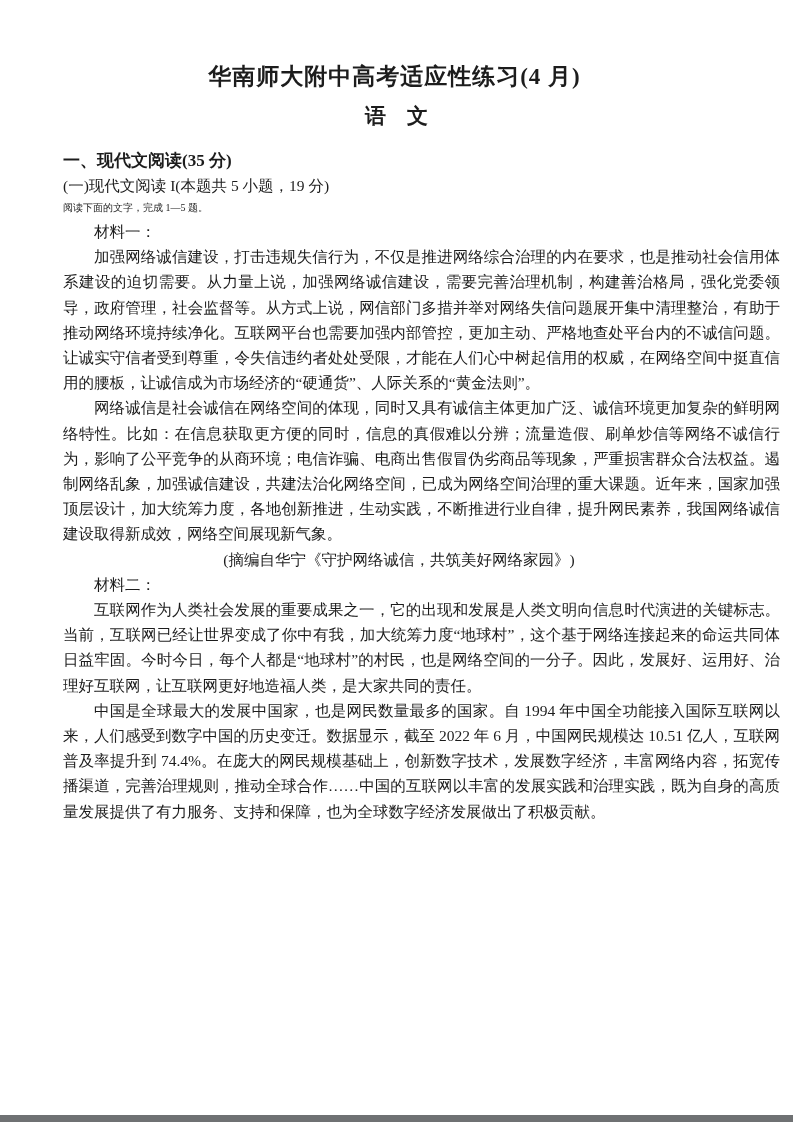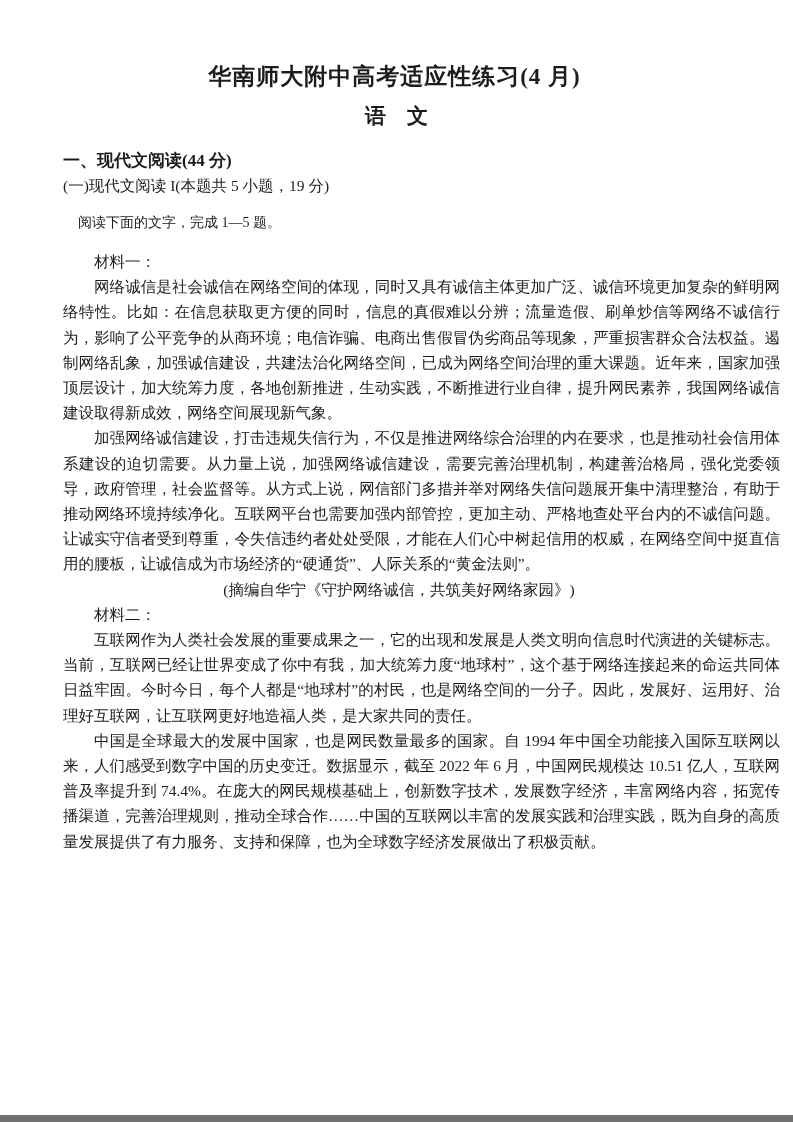--- a/index.html
+++ b/index.html
@@ -40,22 +40,22 @@
     font-weight: bold;
     line-height: 22px;
   }
   .h2 {
     margin: 3px 0 0 0;
     font-size: 15.5px;
     font-weight: normal;
     line-height: 22px;
   }
   .instruction {
-    margin: 15px;
-    font-size: 14px;
+    margin: 0;
+    font-size: 10px;
     line-height: 22px;
   }
   .body-text {
     font-size: 15.5px;
     line-height: 25.2px;
   }
   .para {
     margin: 0;
     text-indent: 2em;
     text-align: justify;
@@ -83,33 +83,33 @@
 <body>
 
 <div class="page">
 
   <h1 class="doc-title">华南师大附中高考适应性练习(4 月)</h1>
 
   <h2 class="doc-subject">语　文</h2>
 
   <div class="content">
 
-    <p class="h1">一、现代文阅读(44 分)</p>
+    <p class="h1">一、现代文阅读(35 分)</p>
 
     <p class="h2">(一)现代文阅读 I(本题共 5 小题，19 分)</p>
 
     <p class="instruction">阅读下面的文字，完成 1—5 题。</p>
 
     <div class="body-text">
 
       <p class="material-label">材料一：</p>
 
+      <p class="para">加强网络诚信建设，打击违规失信行为，不仅是推进网络综合治理的内在要求，也是推动社会信用体系建设的迫切需要。从力量上说，加强网络诚信建设，需要完善治理机制，构建善治格局，强化党委领导，政府管理，社会监督等。从方式上说，网信部门多措并举对网络失信问题展开集中清理整治，有助于推动网络环境持续净化。互联网平台也需要加强内部管控，更加主动、严格地查处平台内的不诚信问题。让诚实守信者受到尊重，令失信违约者处处受限，才能在人们心中树起信用的权威，在网络空间中挺直信用的腰板，让诚信成为市场经济的“硬通货”、人际关系的“黄金法则”。</p>
+
       <p class="para">网络诚信是社会诚信在网络空间的体现，同时又具有诚信主体更加广泛、诚信环境更加复杂的鲜明网络特性。比如：在信息获取更方便的同时，信息的真假难以分辨；流量造假、刷单炒信等网络不诚信行为，影响了公平竞争的从商环境；电信诈骗、电商出售假冒伪劣商品等现象，严重损害群众合法权益。遏制网络乱象，加强诚信建设，共建法治化网络空间，已成为网络空间治理的重大课题。近年来，国家加强顶层设计，加大统筹力度，各地创新推进，生动实践，不断推进行业自律，提升网民素养，我国网络诚信建设取得新成效，网络空间展现新气象。</p>
-
-      <p class="para">加强网络诚信建设，打击违规失信行为，不仅是推进网络综合治理的内在要求，也是推动社会信用体系建设的迫切需要。从力量上说，加强网络诚信建设，需要完善治理机制，构建善治格局，强化党委领导，政府管理，社会监督等。从方式上说，网信部门多措并举对网络失信问题展开集中清理整治，有助于推动网络环境持续净化。互联网平台也需要加强内部管控，更加主动、严格地查处平台内的不诚信问题。让诚实守信者受到尊重，令失信违约者处处受限，才能在人们心中树起信用的权威，在网络空间中挺直信用的腰板，让诚信成为市场经济的“硬通货”、人际关系的“黄金法则”。</p>
 
 
       <p class="attribution">(摘编自华宁《守护网络诚信，共筑美好网络家园》)</p>
 
       <p class="material-label">材料二：</p>
 
       <p class="para">互联网作为人类社会发展的重要成果之一，它的出现和发展是人类文明向信息时代演进的关键标志。当前，互联网已经让世界变成了你中有我，加大统筹力度“地球村”，这个基于网络连接起来的命运共同体日益牢固。今时今日，每个人都是“地球村”的村民，也是网络空间的一分子。因此，发展好、运用好、治理好互联网，让互联网更好地造福人类，是大家共同的责任。</p>
 
       <p class="para">中国是全球最大的发展中国家，也是网民数量最多的国家。自 1994 年中国全功能接入国际互联网以来，人们感受到数字中国的历史变迁。数据显示，截至 2022 年 6 月，中国网民规模达 10.51 亿人，互联网普及率提升到 74.4%。在庞大的网民规模基础上，创新数字技术，发展数字经济，丰富网络内容，拓宽传播渠道，完善治理规则，推动全球合作……中国的互联网以丰富的发展实践和治理实践，既为自身的高质量发展提供了有力服务、支持和保障，也为全球数字经济发展做出了积极贡献。</p>
 

